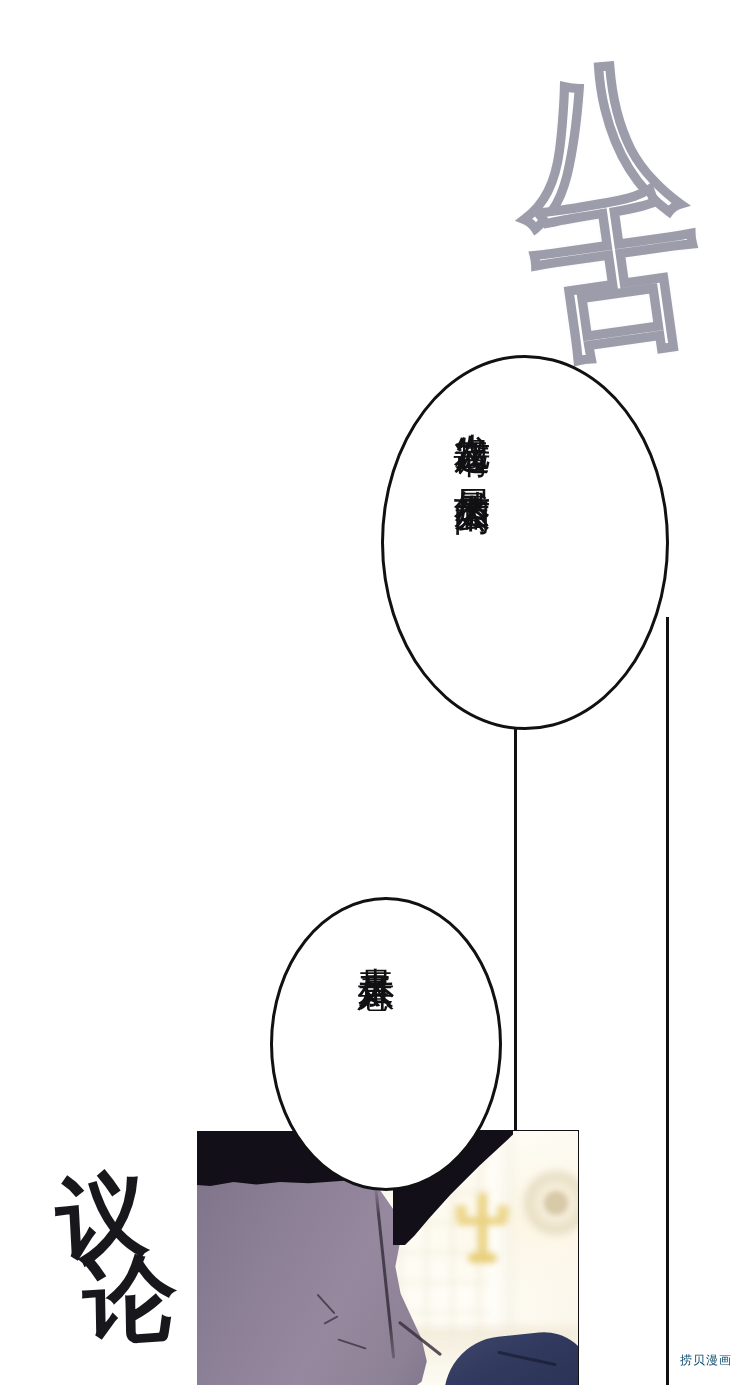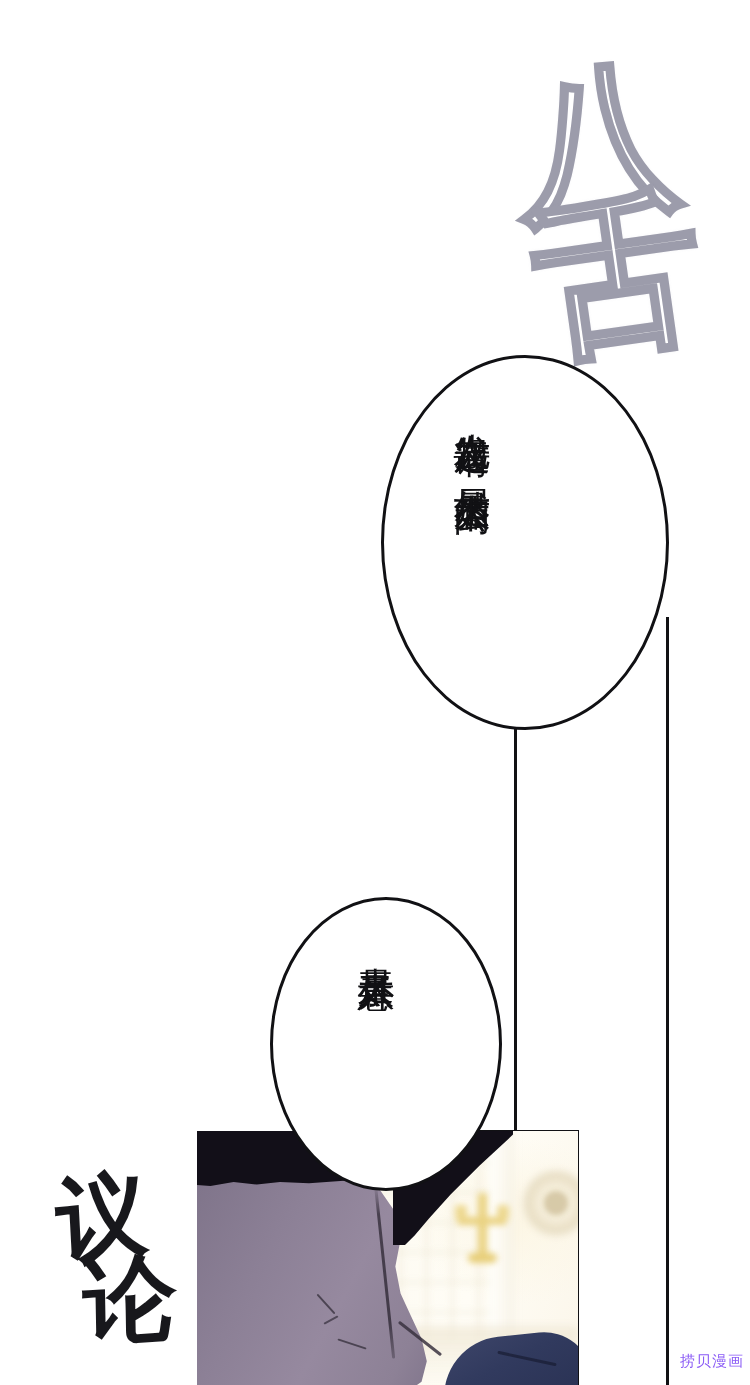--- a/index.html
+++ b/index.html
@@ -362,23 +362,23 @@
     top: 938px;
     height: 240px;
     font-size: 37px;
   }
 
   
   #watermark {
     position: absolute;
     left: 680px;
     top: 1352px;
-    font-size: 15px;
+    font-size: 12px;
     letter-spacing: 1px;
-    color: #8b5cf6;
+    color: #0c4a6e;
     white-space: pre;
     user-select: none;
   }
 </style>
 </head>
 <body>
 
 <div id="page">
 
   <div class="sfx sfx-outline" id="sfx-ba">八</div>

